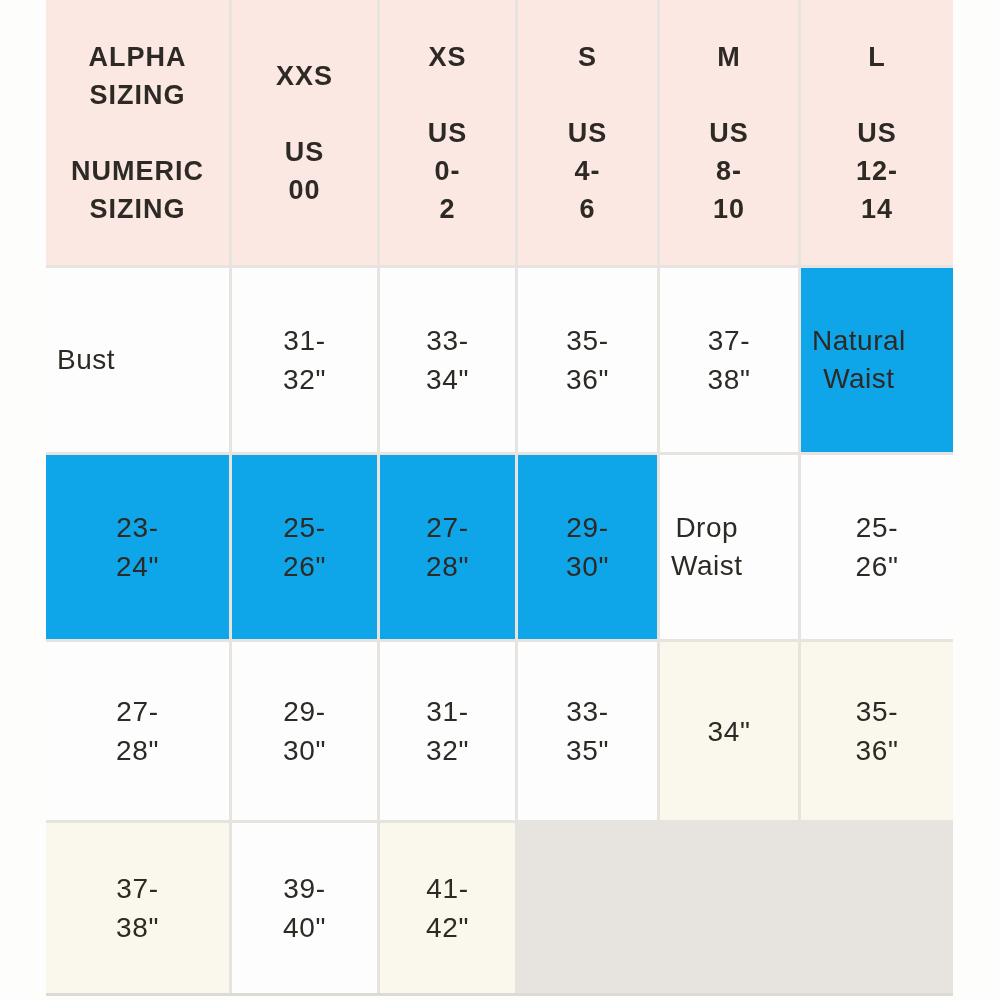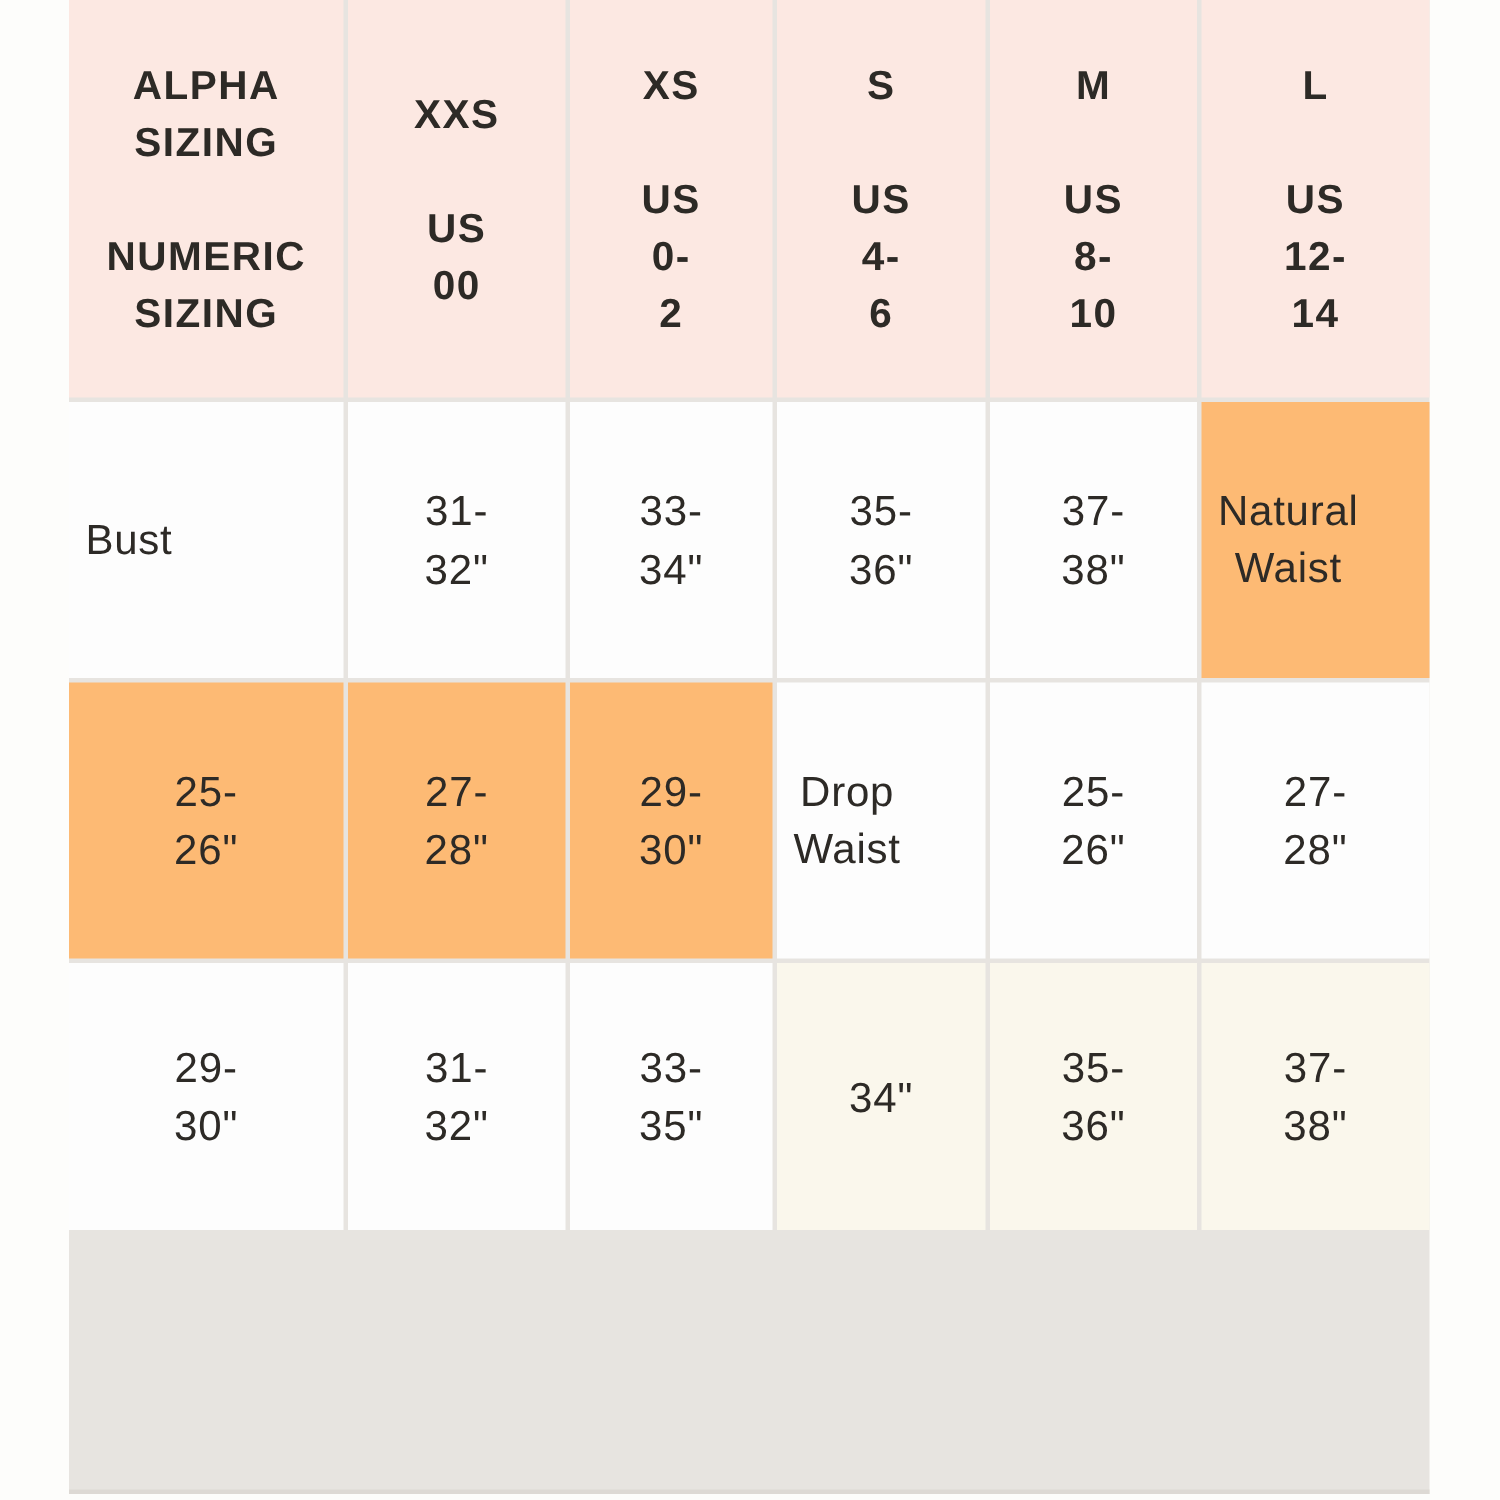--- a/index.html
+++ b/index.html
@@ -30,21 +30,21 @@
     display: flex;
     flex-direction: column;
     align-items: center;
     justify-content: center;
     text-align: center;
     color: #2d2a26;
     white-space: pre-line;
   }
   .pink    { background: #fce8e2; }
   .white   { background: #fdfdfd; }
-  .cream-a { background: #fdba74; }
+  .cream-a { background: #0ea5e9; }
   .cream-b { background: #faf7ec; }
   .header-cell {
     font-size: 27px;
     font-weight: 700;
     line-height: 38px;
     letter-spacing: 1px;
   }
   .hdr-alpha { margin-bottom: 38px; }
   .label-cell {
     align-items: flex-start;
@@ -111,20 +111,22 @@
 32"</div>
     <div class="cell white value-cell">33-
 34"</div>
     <div class="cell white value-cell">35-
 36"</div>
     <div class="cell white value-cell">37-
 38"</div>
 
     <div class="cell cream-a label-cell">Natural
 Waist</div>
+    <div class="cell cream-a value-cell">23-
+24"</div>
     <div class="cell cream-a value-cell">25-
 26"</div>
     <div class="cell cream-a value-cell">27-
 28"</div>
     <div class="cell cream-a value-cell">29-
 30"</div>
 
     <div class="cell white label-cell">Drop
 Waist</div>
     <div class="cell white value-cell">25-
@@ -136,15 +138,19 @@
     <div class="cell white value-cell">31-
 32"</div>
     <div class="cell white value-cell">33-
 35"</div>
 
     <div class="cell cream-b value-cell">34"</div>
     <div class="cell cream-b value-cell">35-
 36"</div>
     <div class="cell cream-b value-cell">37-
 38"</div>
+    <div class="cell white   value-cell">39-
+40"</div>
+    <div class="cell cream-b value-cell">41-
+42"</div>
 
   </div>
 </div>
 
 </body></html>

